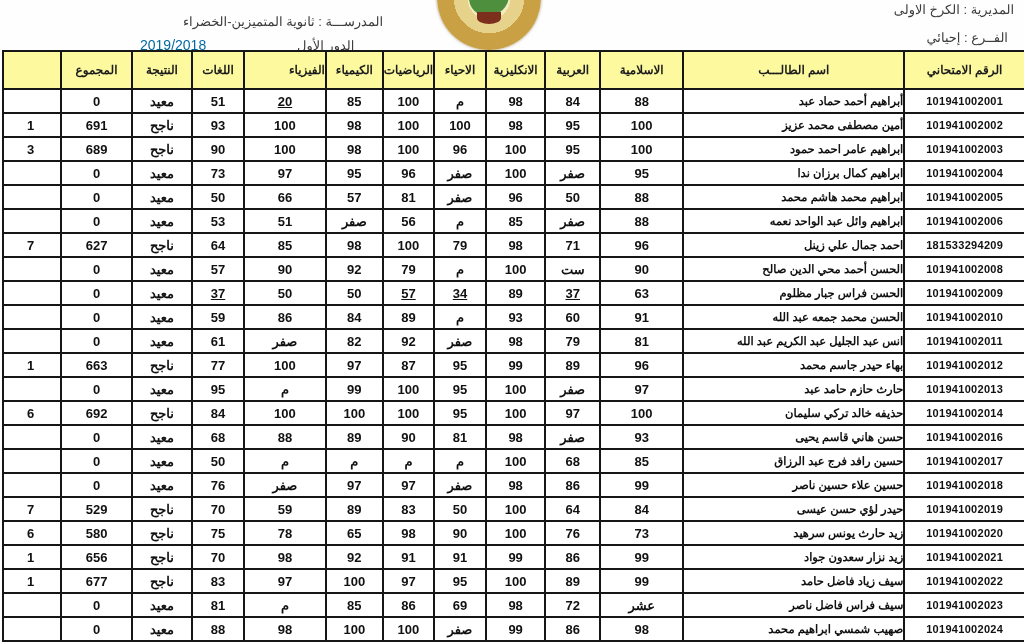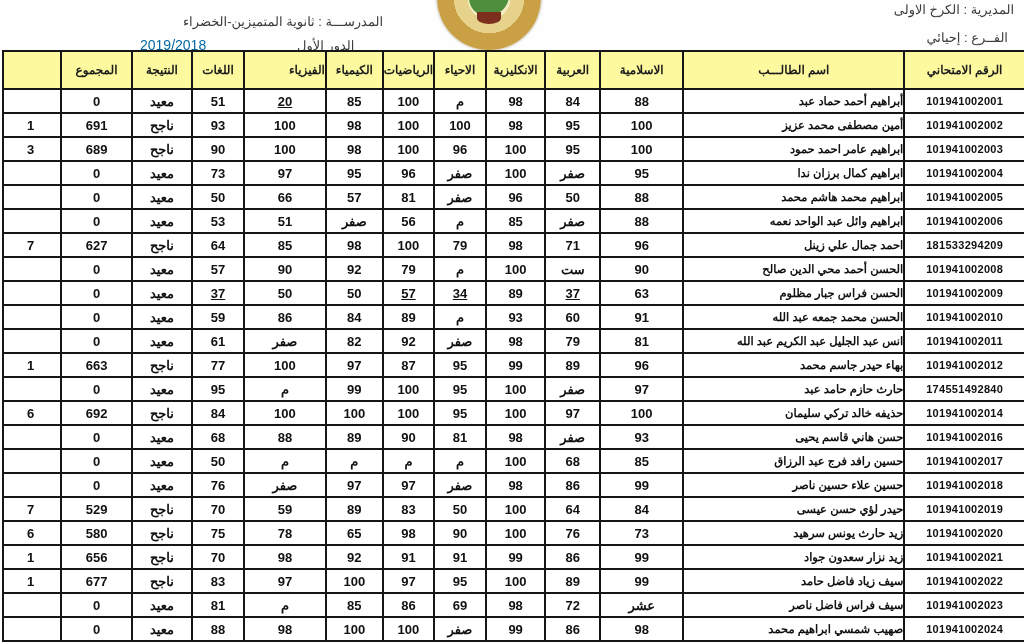--- a/index.html
+++ b/index.html
@@ -263,21 +263,21 @@
           <td>95</td>
           <td>87</td>
           <td>97</td>
           <td>100</td>
           <td>77</td>
           <td>ناجح</td>
           <td>663</td>
           <td class="avg-cell">1</td>
         </tr>
         <tr>
-          <td class="exam-cell">174551492840</td>
+          <td class="exam-cell">101941002013</td>
           <td class="name-cell">حارث حازم حامد عبد</td>
           <td>97</td>
           <td>صفر</td>
           <td>100</td>
           <td>95</td>
           <td>100</td>
           <td>99</td>
           <td>م</td>
           <td>95</td>
           <td>معيد</td>

